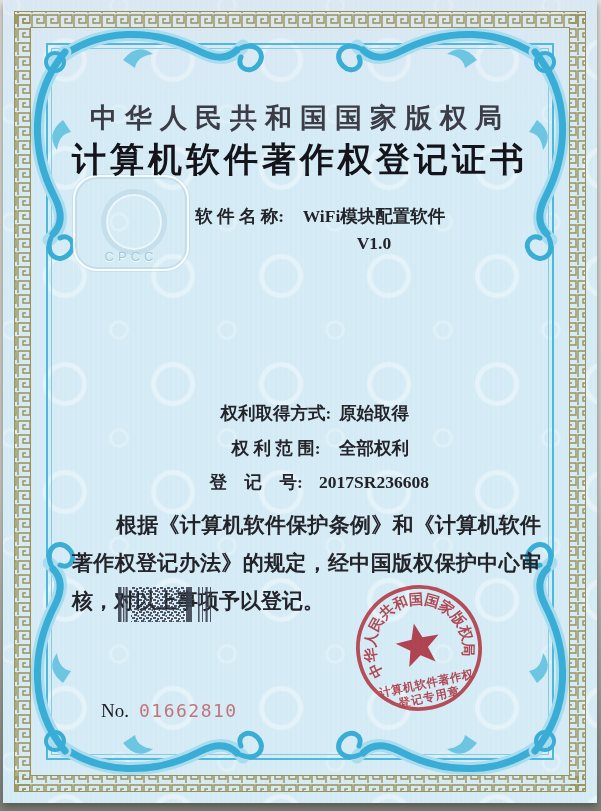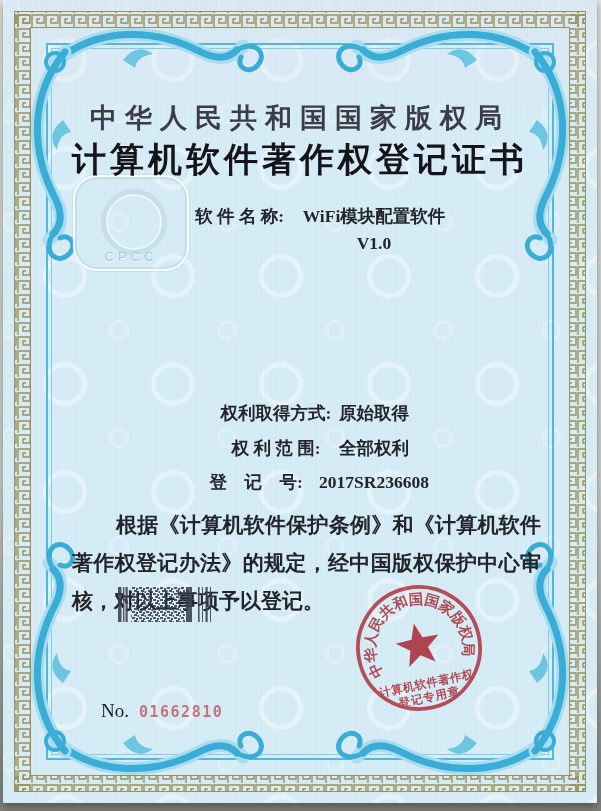--- a/index.html
+++ b/index.html
@@ -77,21 +77,21 @@
 
   .stamp{
     position:absolute;left:342px;top:574px;width:148px;height:148px;
     opacity:.92;mix-blend-mode:multiply;
   }
   .stamp text{font-family:"Liberation Serif","DejaVu Serif",serif;}
 
   .serial{position:absolute;left:98px;top:700px;font-size:19px;color:#1c1c22;}
   .serial .num{
     font-family:"DejaVu Sans Mono","Liberation Mono",monospace;
-    font-size:15px;color:#c4737a;letter-spacing:1.5px;margin-left:10px;font-weight:700;
+    font-size:18px;color:#c4737a;letter-spacing:1.5px;margin-left:10px;font-weight:400;
   }
   .issue-date{
     position:absolute;left:356px;top:701px;
     font-size:17.5px;font-weight:700;color:#23232a;
   }
 </style>
 </head>
 <body>
 
 <div class="photo">

